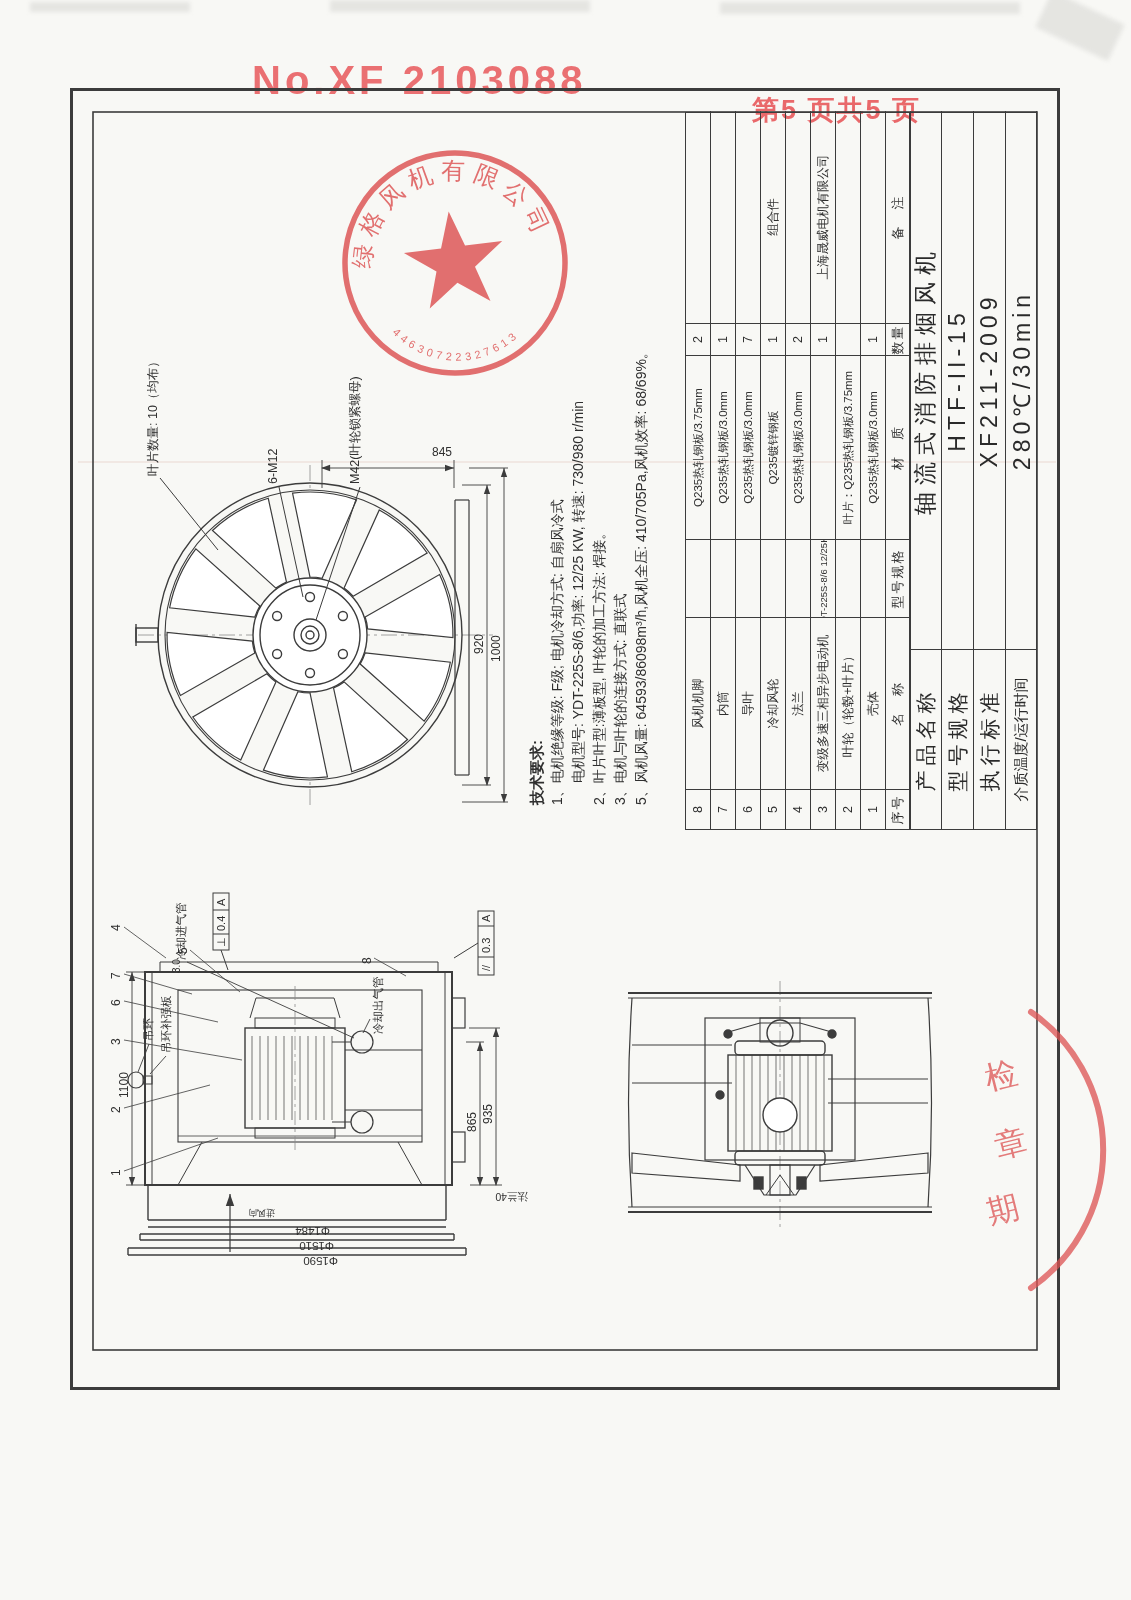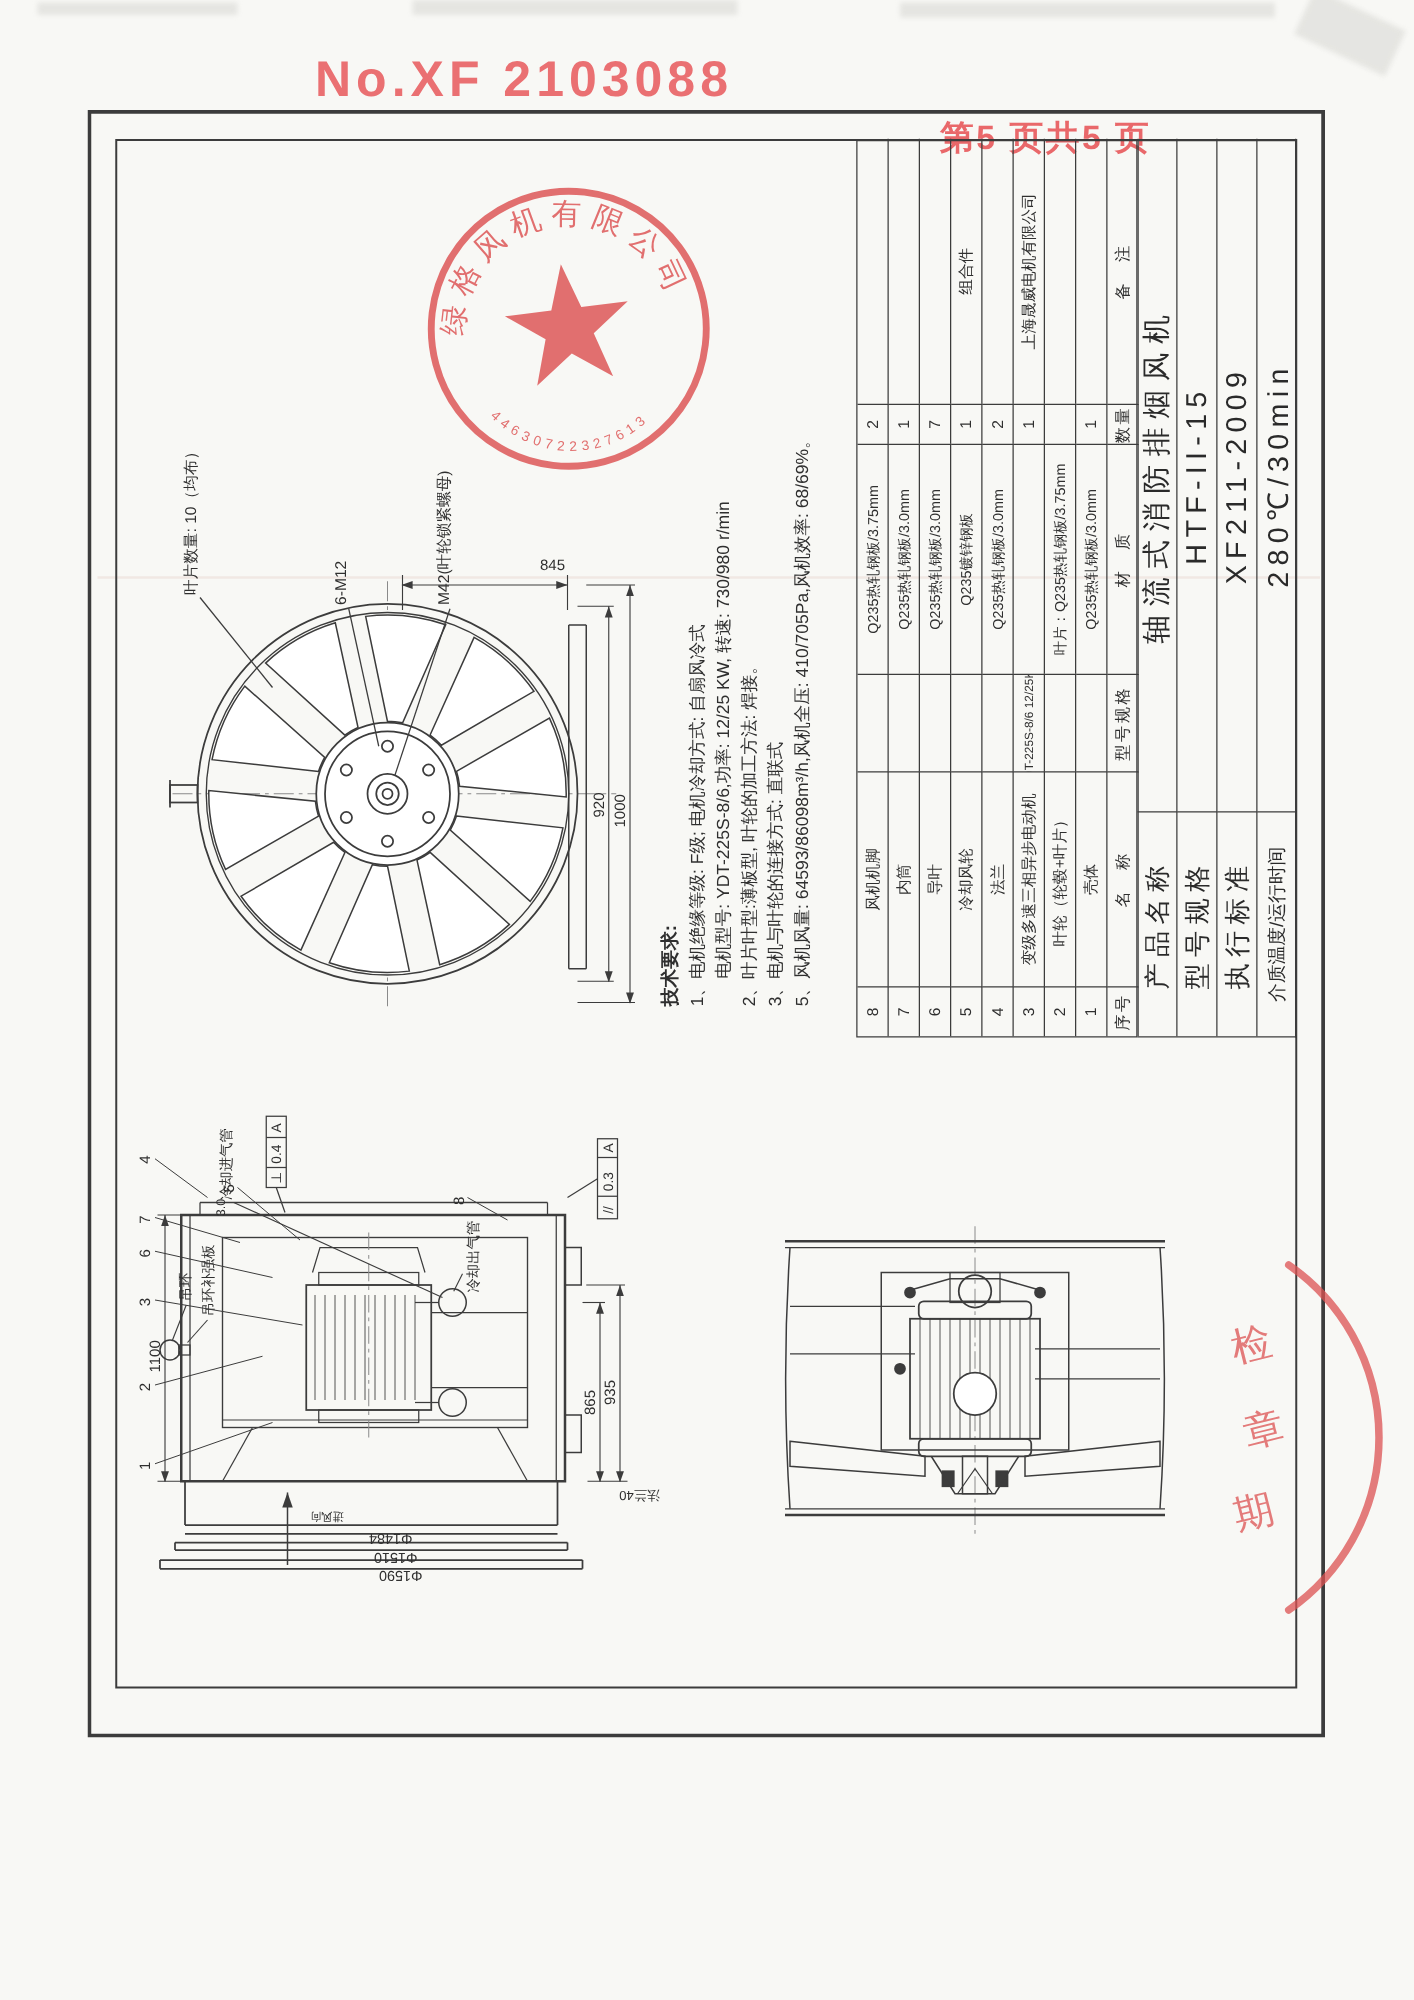--- a/index.html
+++ b/index.html
@@ -4,21 +4,21 @@
 <style>
   html,body{margin:0;padding:0;}
   body{
     width:1131px;height:1600px;position:relative;overflow:hidden;
     background:#f8f8f5;
     font-family:"Liberation Sans", sans-serif;
     color:#3c3c3c;
   }
   
   .doc-no{
-    position:absolute;left:252px;top:42px;
+    position:absolute;left:252px;top:58px;
     font-size:40px;font-weight:bold;letter-spacing:4px;
     color:#e8595c;opacity:.85;
   }
   .page-info{
     position:absolute;left:752px;top:52px;
     font-size:27px;font-weight:bold;letter-spacing:2px;
     color:#e8595c;opacity:.9;margin-top:40px;
   }
   
   .noise{position:absolute;background:#d6d6d2;opacity:.55;filter:blur(2px);}

